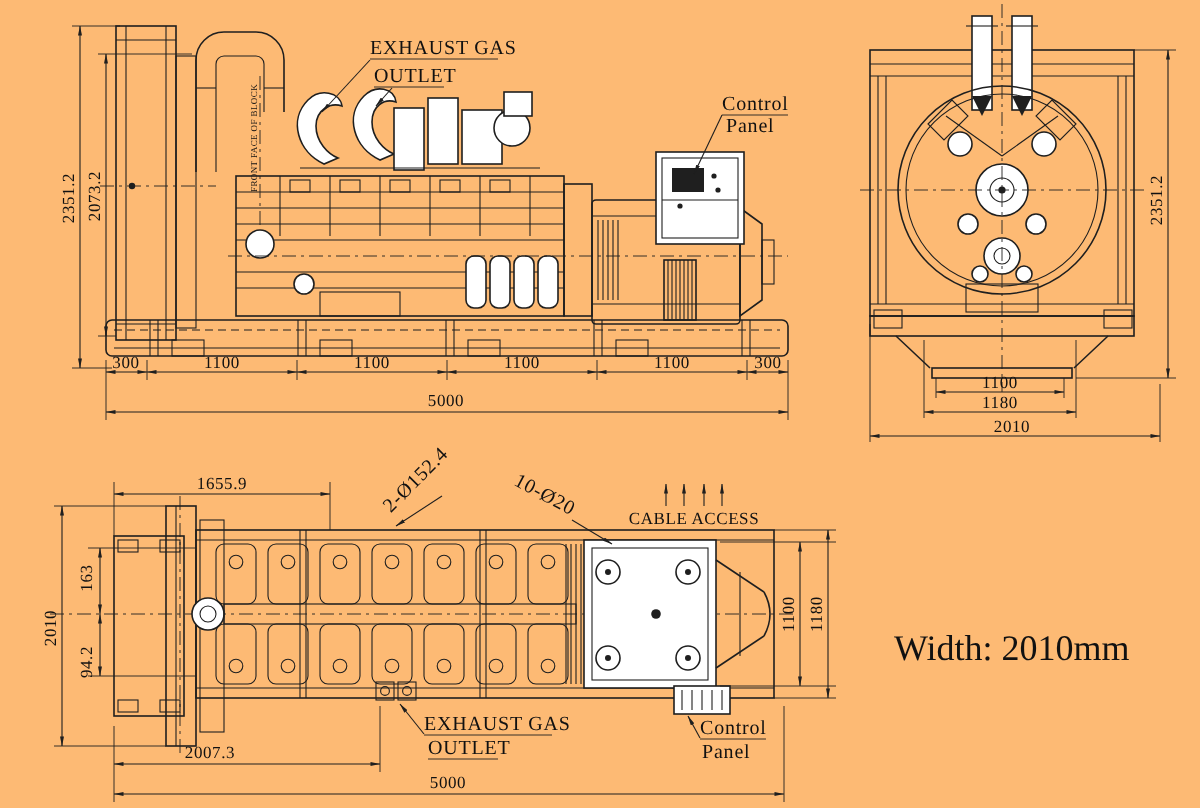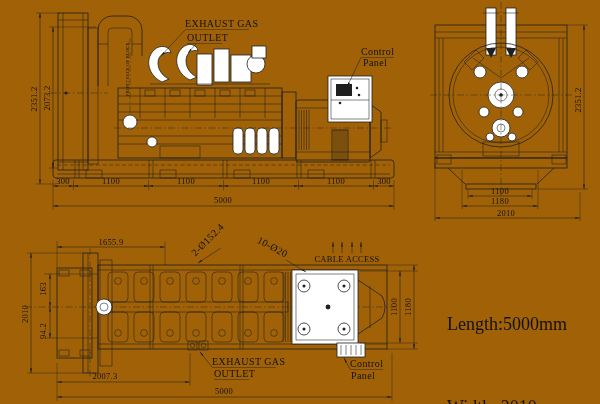--- a/index.html
+++ b/index.html
@@ -1,17 +1,17 @@
 <!DOCTYPE html>
 <html><head>
 <meta charset="utf-8">
 <style>
   html,body { margin:0; padding:0; background:#fff; }
   #sheet {
-    position:relative; width:600px; height:404px; background:#a16207;
+    position:relative; width:600px; height:404px; background:#fdba74;
     overflow:hidden; font-family:"Liberation Serif", serif; color:#111;
   }
   svg { position:absolute; overflow:visible; }
   .ln    { stroke:#1f1f1f; fill:none; stroke-width:0.8; }
   .ln2   { stroke:#1f1f1f; fill:none; stroke-width:0.55; }
   .wfill { stroke:#1f1f1f; fill:#ffffff; stroke-width:0.8; }
   .dimln { stroke:#1f1f1f; fill:none; stroke-width:0.55; }
   .ext   { stroke:#1f1f1f; fill:none; stroke-width:0.45; }
   .cl    { stroke:#1f1f1f; fill:none; stroke-width:0.45; stroke-dasharray:7 2.5 1.5 2.5; }
   .dash  { stroke:#1f1f1f; fill:none; stroke-width:0.5; stroke-dasharray:4 2.5; }
@@ -473,19 +473,18 @@
     </g>
     <g>
       <line class="ext" x1="392" y1="135" x2="392" y2="183"></line>
       <line class="ext" x1="57" y1="168" x2="57" y2="183"></line>
       <line class="dimln" x1="57" y1="179" x2="392" y2="179" marker-start="url(#arr3)" marker-end="url(#arr3)"></line>
       <text class="dim-t" x="224" y="176" text-anchor="middle">5000</text>
     </g>
   </svg>
 
   <div id="specs">
-    <div>Length:5000mm</div>
     <div>Width: 2010mm</div>
     
     
   </div>
 
 </div>
 
 </body></html>

